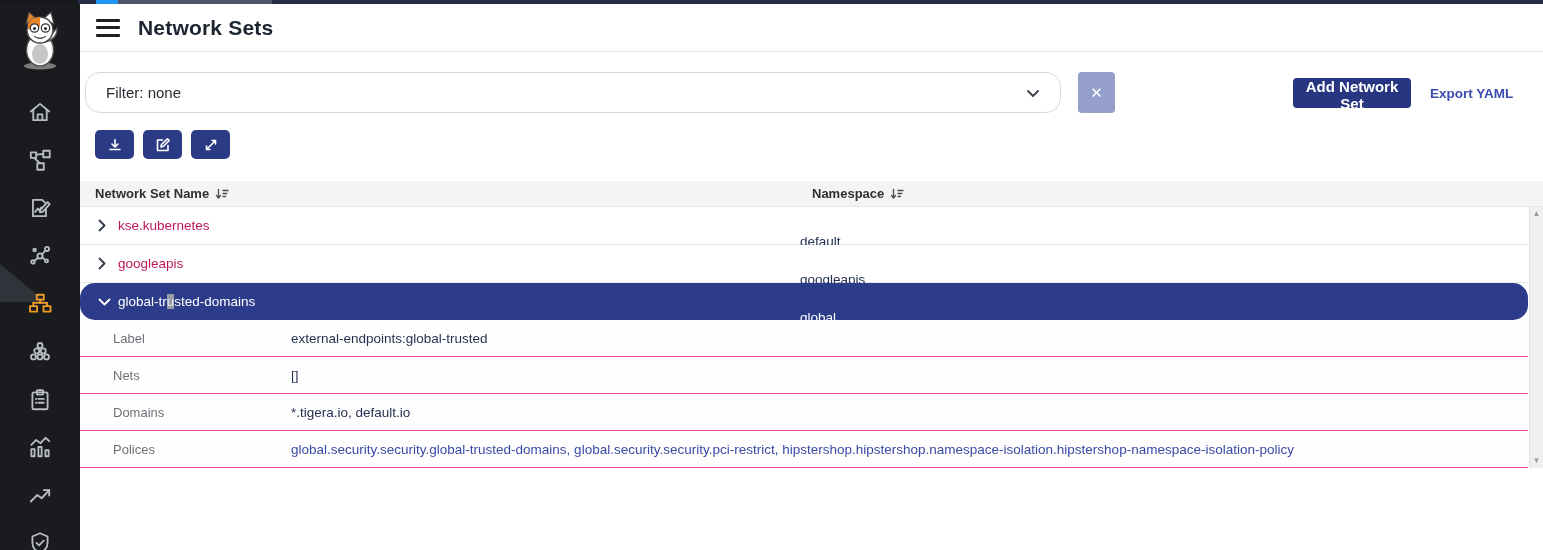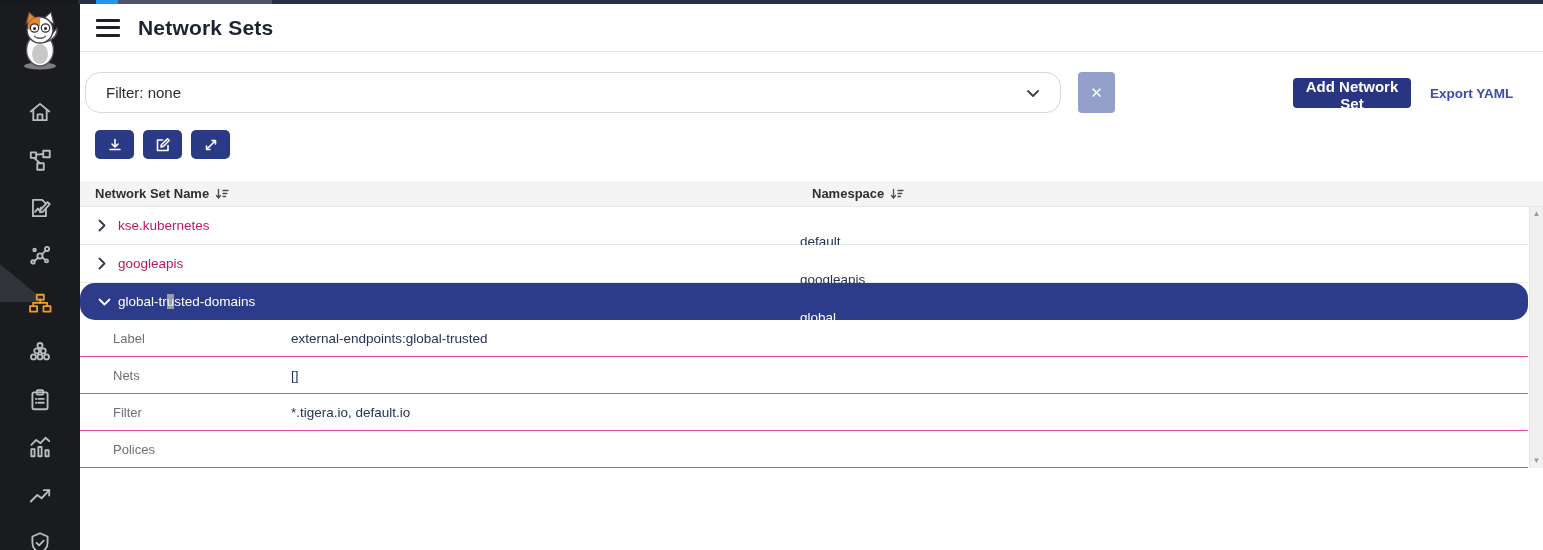--- a/index.html
+++ b/index.html
@@ -283,23 +283,24 @@
 
 <div class="drow" style="top:320px">
   <span class="dlabel">Label</span>
   <span class="dvalue">external-endpoints:global-trusted</span>
 </div>
 <div class="drow" style="top:357px">
   <span class="dlabel">Nets</span>
   <span class="dvalue">[]</span>
 </div>
 <div class="drow" style="top:394px">
-  <span class="dlabel">Filter</span>
+  <span class="dlabel">Domains</span>
   <span class="dvalue">*.tigera.io, default.io</span>
 </div>
 <div class="drow" style="top:431px">
   <span class="dlabel">Polices</span>
+  <span class="dvalue links">global.security.security.global-trusted-domains, global.security.security.pci-restrict, hipstershop.hipstershop.namespace-isolation.hipstershop-namespace-isolation-policy</span>
 </div>
 
 <div class="scrollbar">
   <span class="arr">▲</span>
   <span class="arr">▼</span>
 </div>
 
 </body></html>

